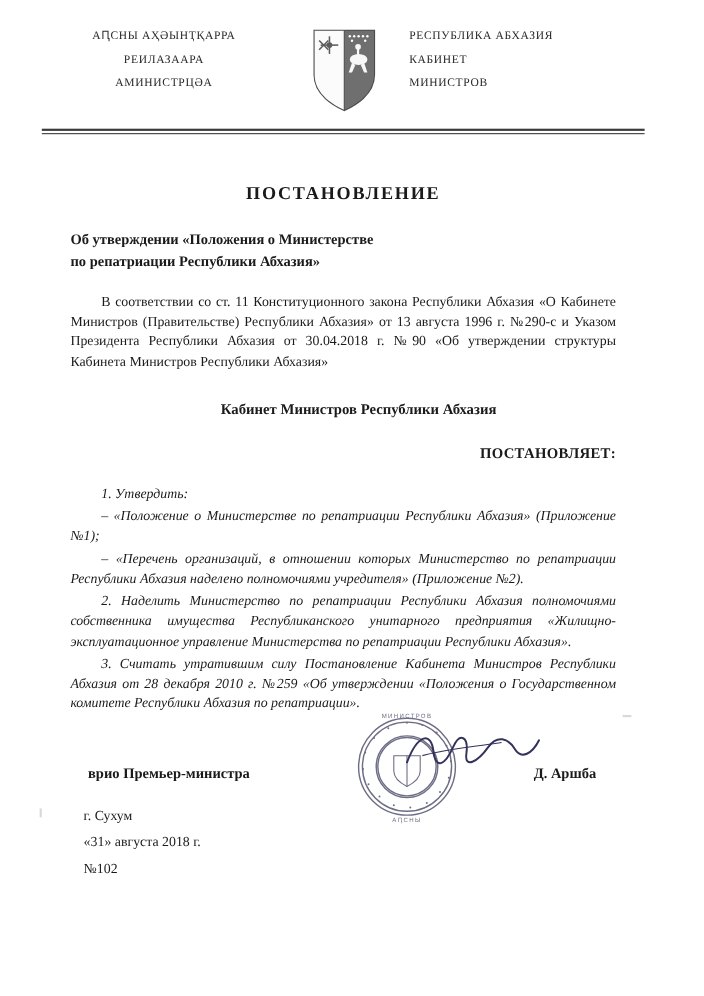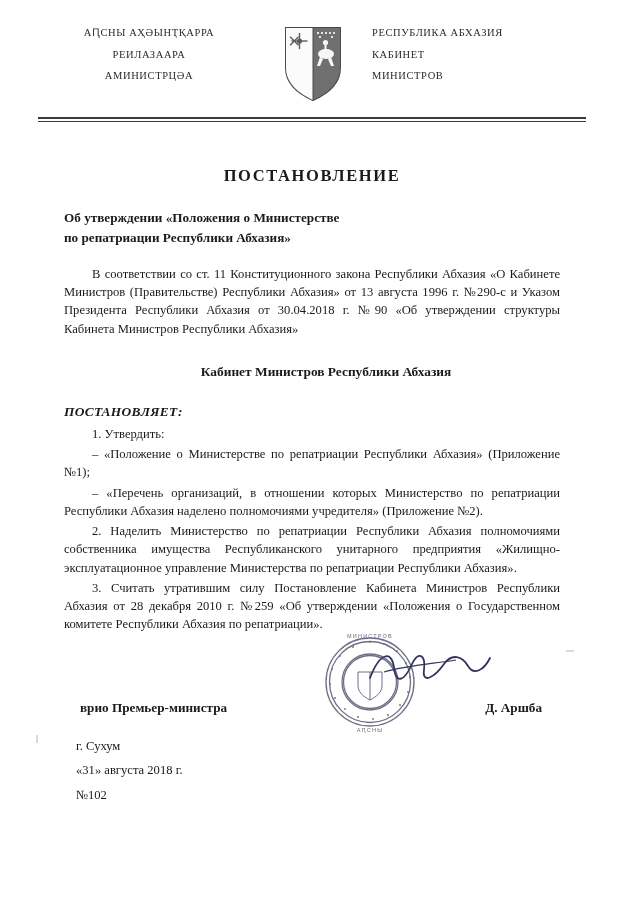--- a/index.html
+++ b/index.html
@@ -104,54 +104,53 @@
     text-justify: inter-word;
     margin-top: 16px;
   }
   .para.indent {
     text-indent: 28px;
   }
   .para.tight {
     margin-top: 2px;
   }
   .center-bold {
-    text-align: left;
+    text-align: right;
     font-size: 13.4px;
     font-weight: bold;
     letter-spacing: 0.3px;
-    font-style: italic;
   }
   .left-bold {
     font-size: 13.4px;
     font-weight: bold;
     margin-top: 26px;
     text-indent: 28px;
     text-align: center;
   }
   .resolves {
     margin-top: 24px;
   }
   .list-block {
-    margin-top: 5px;
+    margin-top: 20px;
+    font-style: italic;
   }
 
   
   .sig-row {
     margin-top: 46px;
     display: flex;
     align-items: flex-end;
     justify-content: space-between;
     position: relative;
     padding: 0 4px;
   }
   .sig-title {
     font-size: 13.2px;
     font-weight: bold;
     padding-left: 12px;
-    margin-top: 20px;
   }
   .sig-name {
     font-size: 13.2px;
     font-weight: bold;
     padding-right: 14px;
   }
   .stamp-wrap {
     position: absolute;
     left: 246px;
     top: -58px;

